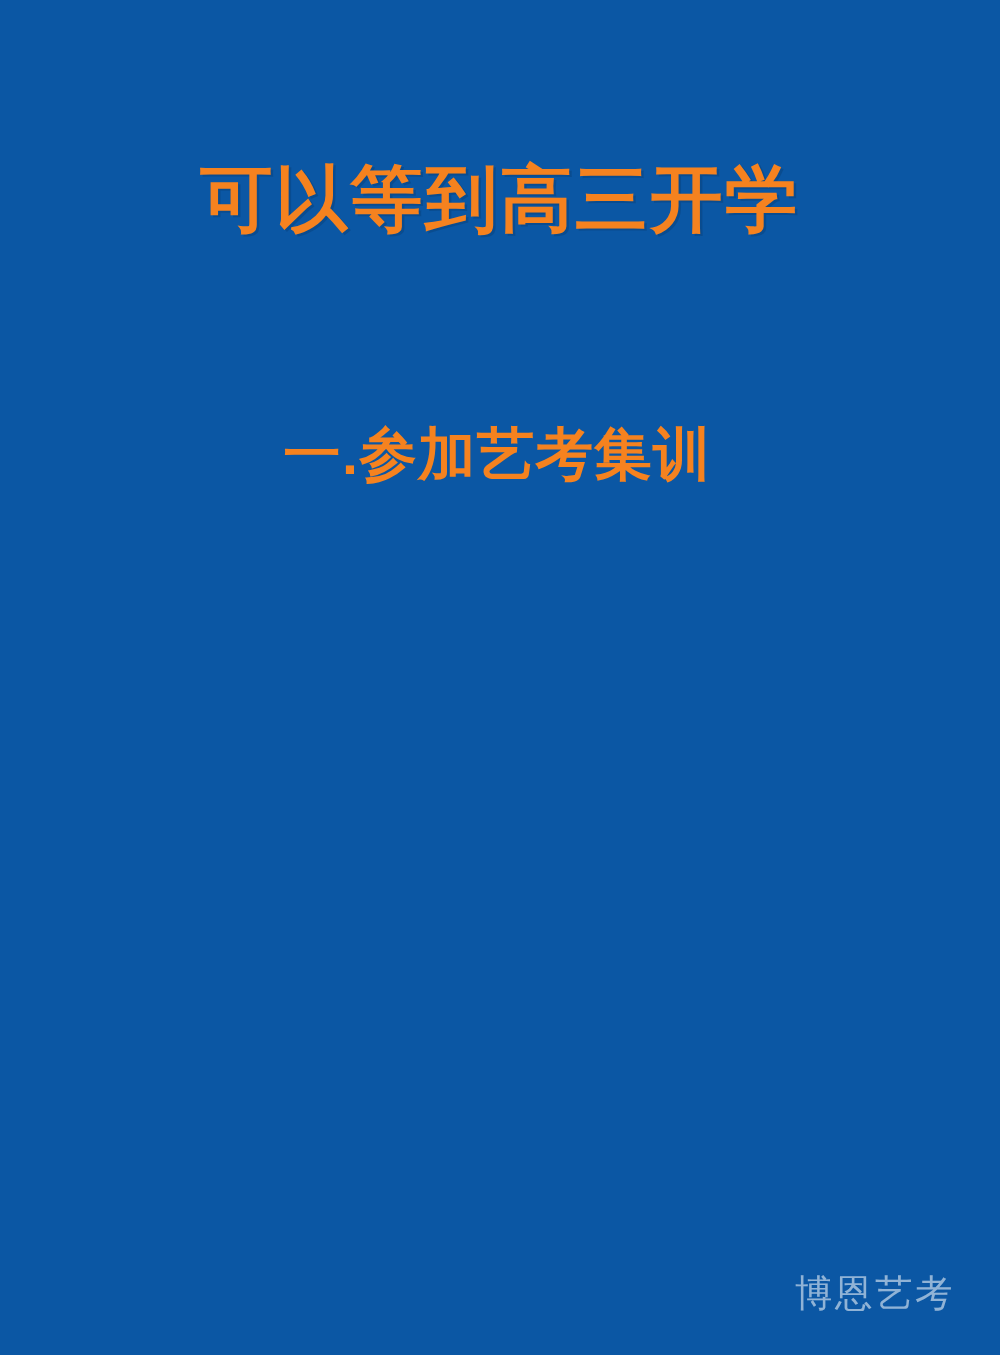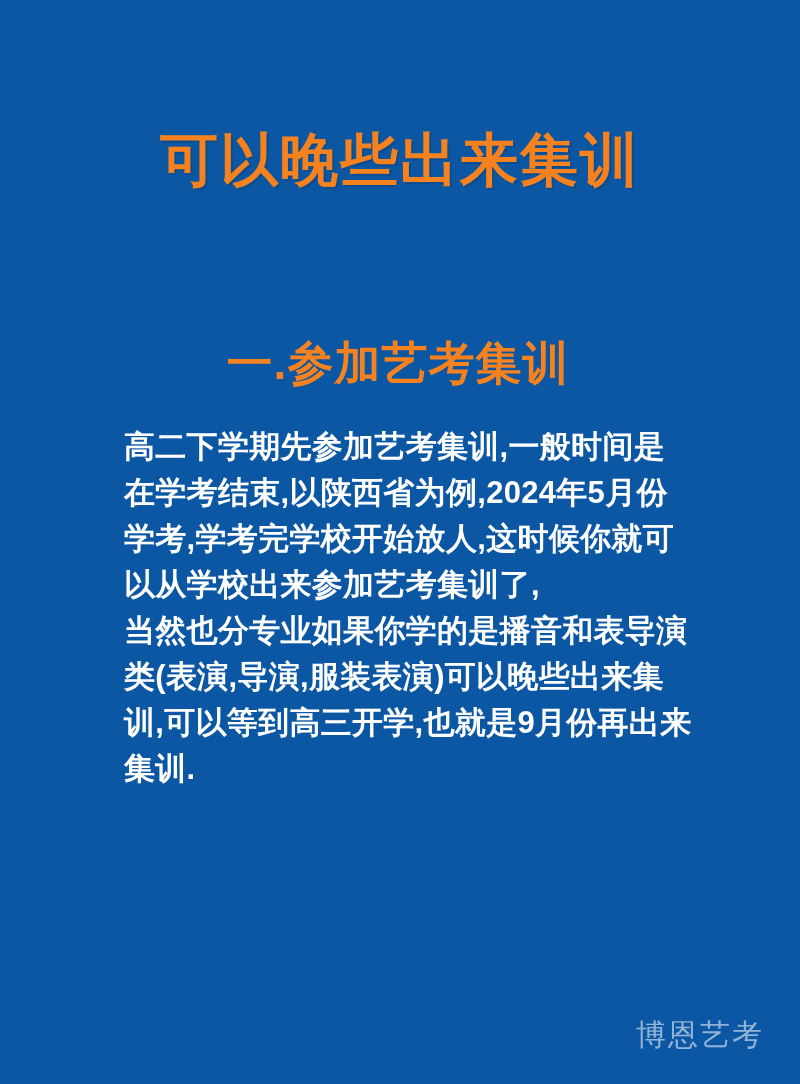--- a/index.html
+++ b/index.html
@@ -71,25 +71,20 @@
     font-size: 30px;
     font-weight: normal;
     letter-spacing: 2px;
   }
 </style>
 </head>
 <body>
 
 <div class="poster">
 
-  <div class="main-title">可以晚些出来集训</div>
+  <div class="main-title">可以等到高三开学</div>
 
   <div class="section-heading">一.参加艺考集训</div>
 
-  <div class="body-block">
-    <p>高二下学期先参加艺考集训,一般时间是在学考结束,以陕西省为例,2024年5月份学考,学考完学校开始放人,这时候你就可以从学校出来参加艺考集训了,</p>
-    <div class="para-gap"></div>
-    <p>当然也分专业如果你学的是播音和表导演类(表演,导演,服装表演)可以晚些出来集训,可以等到高三开学,也就是9月份再出来集训.</p>
-  </div>
 
   <div class="watermark">博恩艺考</div>
 
 </div>
 
 </body></html>

